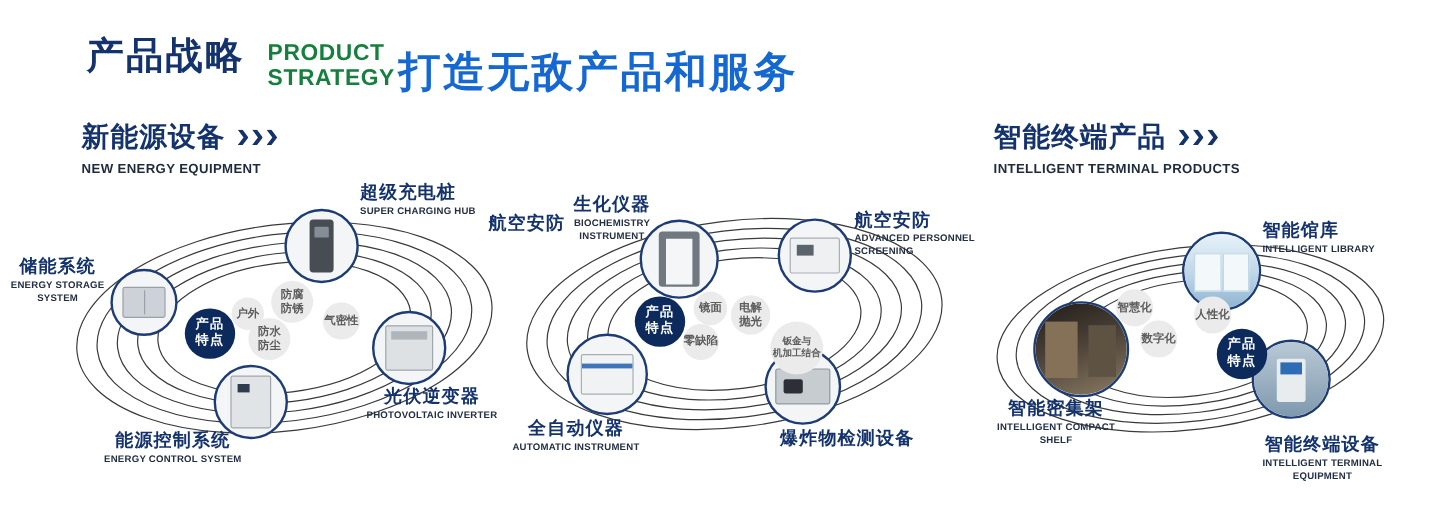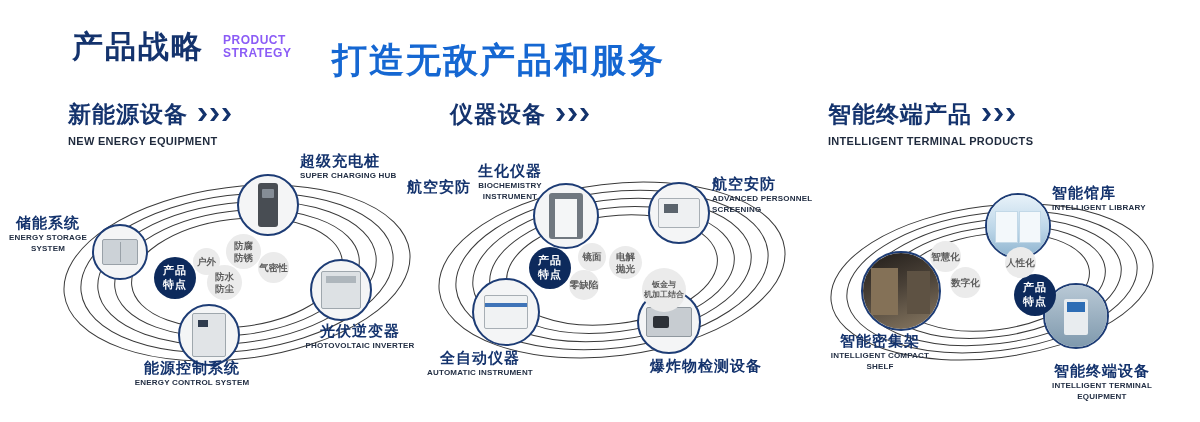--- a/index.html
+++ b/index.html
@@ -3,21 +3,21 @@
 <meta charset="utf-8">
 <style>
   * { margin:0; padding:0; box-sizing:border-box; }
   html,body { background:#ffffff; }
   body { font-family:"Liberation Sans","DejaVu Sans",sans-serif; }
   .canvas { position:relative; width:1200px; height:422px; background:#ffffff; overflow:hidden;text-decoration:underline; }
   .multiline { white-space:pre-line; }
 
   
   .title { position:absolute; left:72px; top:26px; font-size:31px; font-weight:bold; color:#14336d; letter-spacing:2px; }
-  .subtitle { position:absolute; left:223px; top:34px; font-size:12px; font-weight:bold; color:#8b5cf6; line-height:1.12; letter-spacing:0.5px; }
+  .subtitle { position:absolute; left:223px; top:34px; font-size:19px; font-weight:bold; color:#15803d; line-height:1.12; letter-spacing:0.5px; }
   .tagline { position:absolute; left:332px; top:37px; font-size:35px; font-weight:bold; color:#1567d2; letter-spacing:2px; }
 
   
   .group-header { position:absolute; }
   .gh-row { display:flex; align-items:center; gap:10px; }
   .gh-title { font-size:23px; font-weight:bold; color:#14336d; letter-spacing:1px; }
   .chevs { display:flex; gap:3px; align-items:center; }
   .chev { display:block; width:9px; height:13px; background:#14336d;
           clip-path:polygon(0 0,45% 0,100% 50%,45% 100%,0 100%,55% 50%); }
   .gh-sub { margin-top:5px; font-size:11px; font-weight:bold; color:#1f2a3d; letter-spacing:0.3px; }
@@ -126,43 +126,35 @@
     <span class="en">ENERGY STORAGE SYSTEM</span>
   </div>
   <div class="plabel ta-l" style="left:300px; top:152px; width:112px;">
     <span class="zh">超级充电桩</span>
     <span class="en">SUPER CHARGING HUB</span>
   </div>
   <div class="plabel ta-c" style="left:304px; top:322px; width:112px;">
     <span class="zh">光伏逆变器</span>
     <span class="en">PHOTOVOLTAIC INVERTER</span>
   </div>
-  <div class="plabel ta-c" style="left:82px; top:359px; width:124px;margin-left:48px;">
+  <div class="plabel ta-c" style="left:82px; top:359px; width:124px;">
     <span class="zh">能源控制系统</span>
     <span class="en">ENERGY CONTROL SYSTEM</span>
   </div>
 
   <div class="badge" style="left:154px; top:257px;">产品
 特点</div>
   <div class="bubble fs9" style="left:193px; top:248px; width:27px; height:27px;">户外</div>
   <div class="bubble fs9" style="left:226px; top:234px; width:35px; height:35px;">防腐
 防锈</div>
-  <div class="bubble fs9" style="left:258px; top:252px; width:31px; height:31px;">气密性</div>
+  <div class="bubble fs9" style="left:269px; top:252px; width:31px; height:31px;">气密性</div>
   <div class="bubble fs9" style="left:207px; top:265px; width:35px; height:35px;">防水
 防尘</div>
 
   <div class="group-header" style="left:450px; top:99px;">
-    <div class="gh-row">
-      <span class="gh-title">仪器设备</span>
-      <span class="chevs">
-          <i class="chev"></i>
-          <i class="chev"></i>
-          <i class="chev"></i>
-        </span>
-    </div>
   </div>
 
   <svg class="orbits" style="left:428px; top:178px;" width="368" height="184">
     <g transform="rotate(-7 184 92)" fill="none" stroke="#3a3a3a" stroke-width="1">
       <ellipse cx="184" cy="92" rx="174" ry="86"></ellipse>
       <ellipse cx="184" cy="92" rx="157" ry="78"></ellipse>
       <ellipse cx="184" cy="92" rx="140" ry="70"></ellipse>
       <ellipse cx="184" cy="92" rx="123" ry="62"></ellipse>
       <ellipse cx="184" cy="92" rx="106" ry="54"></ellipse>
     </g>
@@ -250,16 +242,16 @@
     <span class="en">INTELLIGENT COMPACT SHELF</span>
   </div>
   <div class="plabel ta-c" style="left:1032px; top:362px; width:140px;">
     <span class="zh">智能终端设备</span>
     <span class="en">INTELLIGENT TERMINAL EQUIPMENT</span>
   </div>
 
   <div class="badge" style="left:1014px; top:274px;">产品
 特点</div>
   <div class="bubble fs9" style="left:930px; top:241px; width:31px; height:31px;">智慧化</div>
-  <div class="bubble fs9" style="left:995px; top:247px; width:31px; height:31px;margin-left:10px;">人性化</div>
+  <div class="bubble fs9" style="left:995px; top:247px; width:31px; height:31px;">人性化</div>
   <div class="bubble fs9" style="left:950px; top:267px; width:31px; height:31px;">数字化</div>
 
 </div>
 
 </body></html>

